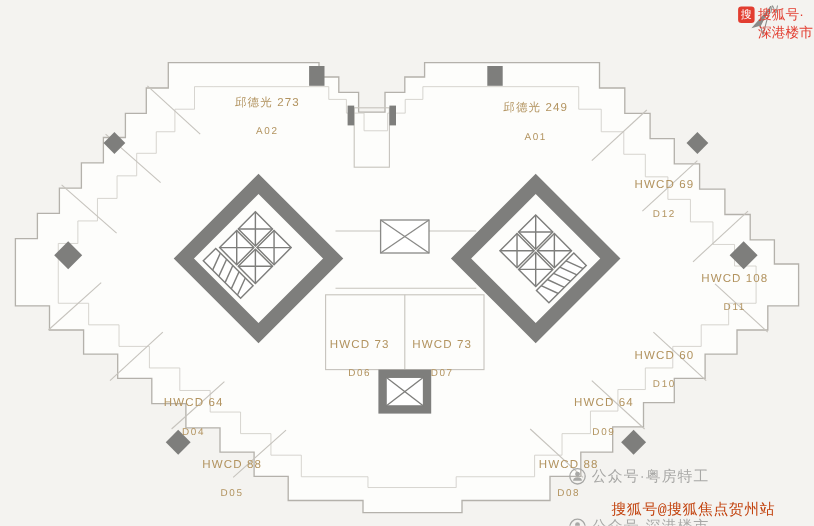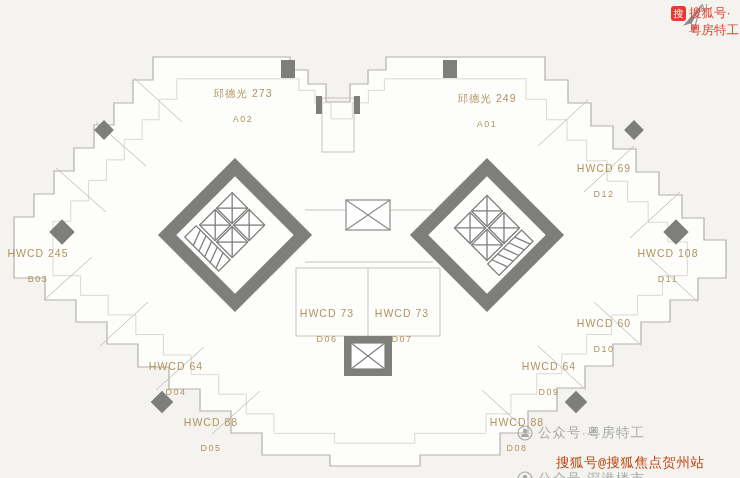--- a/index.html
+++ b/index.html
@@ -161,24 +161,20 @@
   </svg>
 
   <div class="unit" style="left:243px;top:88px">
     <span class="name">邱德光 273</span>
     <span class="code">A02</span>
   </div>
   <div class="unit" style="left:487px;top:93px">
     <span class="name">邱德光 249</span>
     <span class="code">A01</span>
   </div>
-  <div class="unit" style="left:38px;top:248px">
-    <span class="name">HWCD 245</span>
-    <span class="code">B03</span>
-  </div>
   <div class="unit" style="left:604px;top:163px">
     <span class="name">HWCD 69</span>
     <span class="code">D12</span>
   </div>
   <div class="unit" style="left:668px;top:248px">
     <span class="name">HWCD 108</span>
     <span class="code">D11</span>
   </div>
   <div class="unit" style="left:604px;top:318px">
     <span class="name">HWCD 60</span>
@@ -217,21 +213,21 @@
       </g>
       <text x="28" y="12" font-size="10" fill="#8a8a88" font-style="italic">N</text>
     </svg>
   </div>
 
   <div class="wm-topright">
     <div class="row">
       <span class="sohu-badge">搜</span>
       <span>搜狐号·</span>
     </div>
-    <div class="l2">粤房特工</div>
+    <div class="l2">深港楼市</div>
   </div>
 
   <div class="wm-wechat">
     <svg width="16" height="16" viewBox="0 0 16 16">
       <circle cx="8" cy="8" r="7" fill="none" stroke="#a8a8a6" stroke-width="1.2"></circle>
       <circle cx="8" cy="6" r="2.2" fill="#a8a8a6"></circle>
       <path d="M4 12 a4 3.2 0 0 1 8 0 Z" fill="#a8a8a6"></path>
     </svg>
     <span>公众号·粤房特工</span>
   </div>

